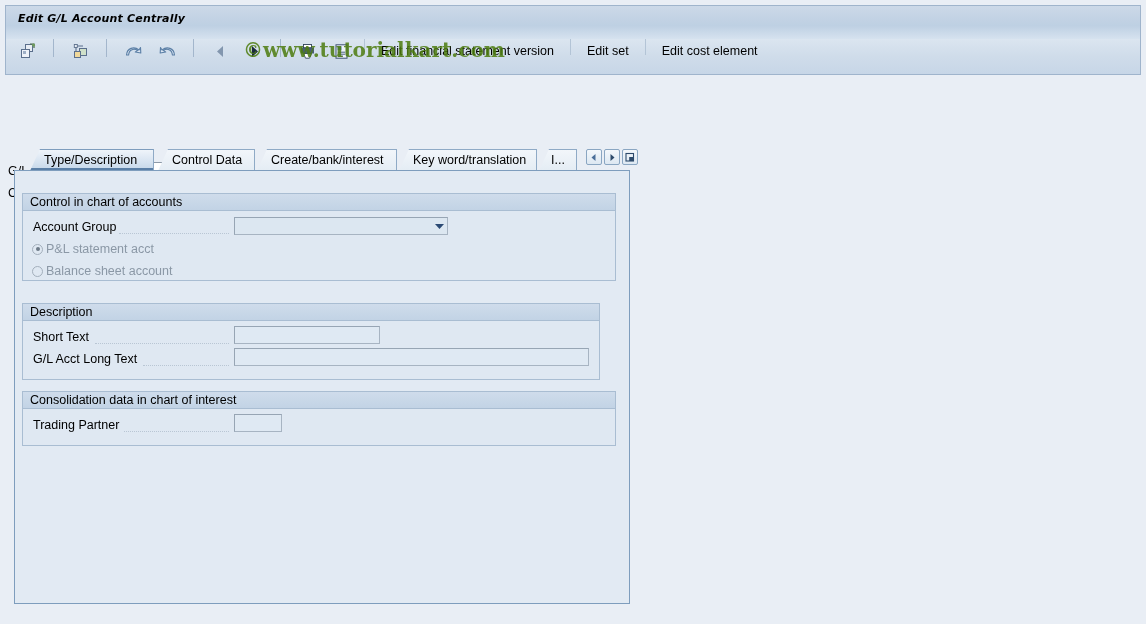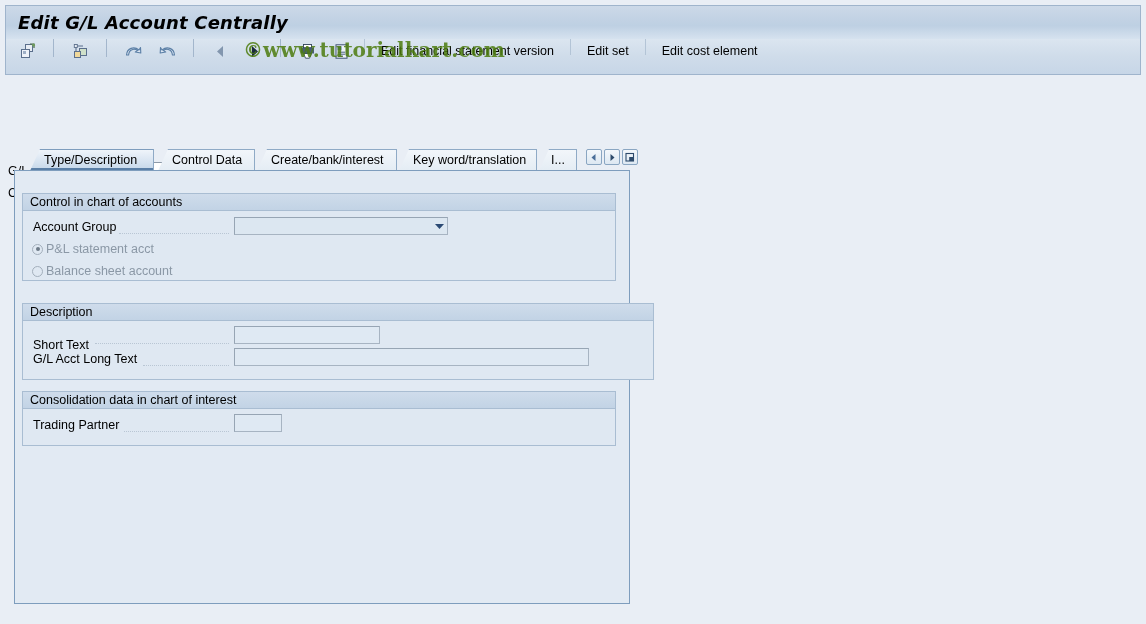--- a/index.html
+++ b/index.html
@@ -27,21 +27,21 @@
     background: linear-gradient(to bottom, #ccd9e8 0%, #c2d2e4 40%, #bed0e3 60%, #d6e2ef 100%);
     border: 1px solid #9fb4cc;
     border-bottom: none;
     box-sizing: border-box;
   }
   #titlebar .title-text {
     position: absolute;
     left: 12px;
     top: 6px;
     font-family: "DejaVu Sans", sans-serif;
-    font-size: 18px;
+    font-size: 11px;
     font-weight: bold;
     font-style: italic;
     letter-spacing: 0.2px;
     color: #000;
     white-space: nowrap;
   }
 
   
   #toolbar {
     position: absolute;
@@ -620,24 +620,24 @@
         <span class="radio-text">P&amp;L statement acct</span>
       </div>
 
       <div class="radio-row" style="left:9px; top:53px;">
         <span class="radio-circle"></span>
         <span class="radio-text">Balance sheet account</span>
       </div>
     </div>
   </div>
 
-  <div class="group" style="left:7px; top:132px; width:632px; height:77px;">
+  <div class="group" style="left:7px; top:132px; width:578px; height:77px;">
     <div class="group-header">Description</div>
     <div class="group-body">
-      <div class="fld-label" style="left:10px; top:9px;margin-top:8px;">Short Text</div>
+      <div class="fld-label" style="left:10px; top:9px;">Short Text</div>
       <div class="dotted-fill" style="left:72px; top:22px; width:134px;"></div>
       <input class="pfield white" style="left: 211px; top: 5px; width: 146px; height: 18px;" type="text" value="">
 
       <div class="fld-label" style="left:10px; top:31px;">G/L Acct Long Text</div>
       <div class="dotted-fill" style="left:120px; top:44px; width:86px;"></div>
       <input class="pfield white" style="left: 211px; top: 27px; width: 355px; height: 18px;" type="text" value="">
     </div>
   </div>
 
   <div class="group" style="left:7px; top:220px; width:594px; height:55px;">

